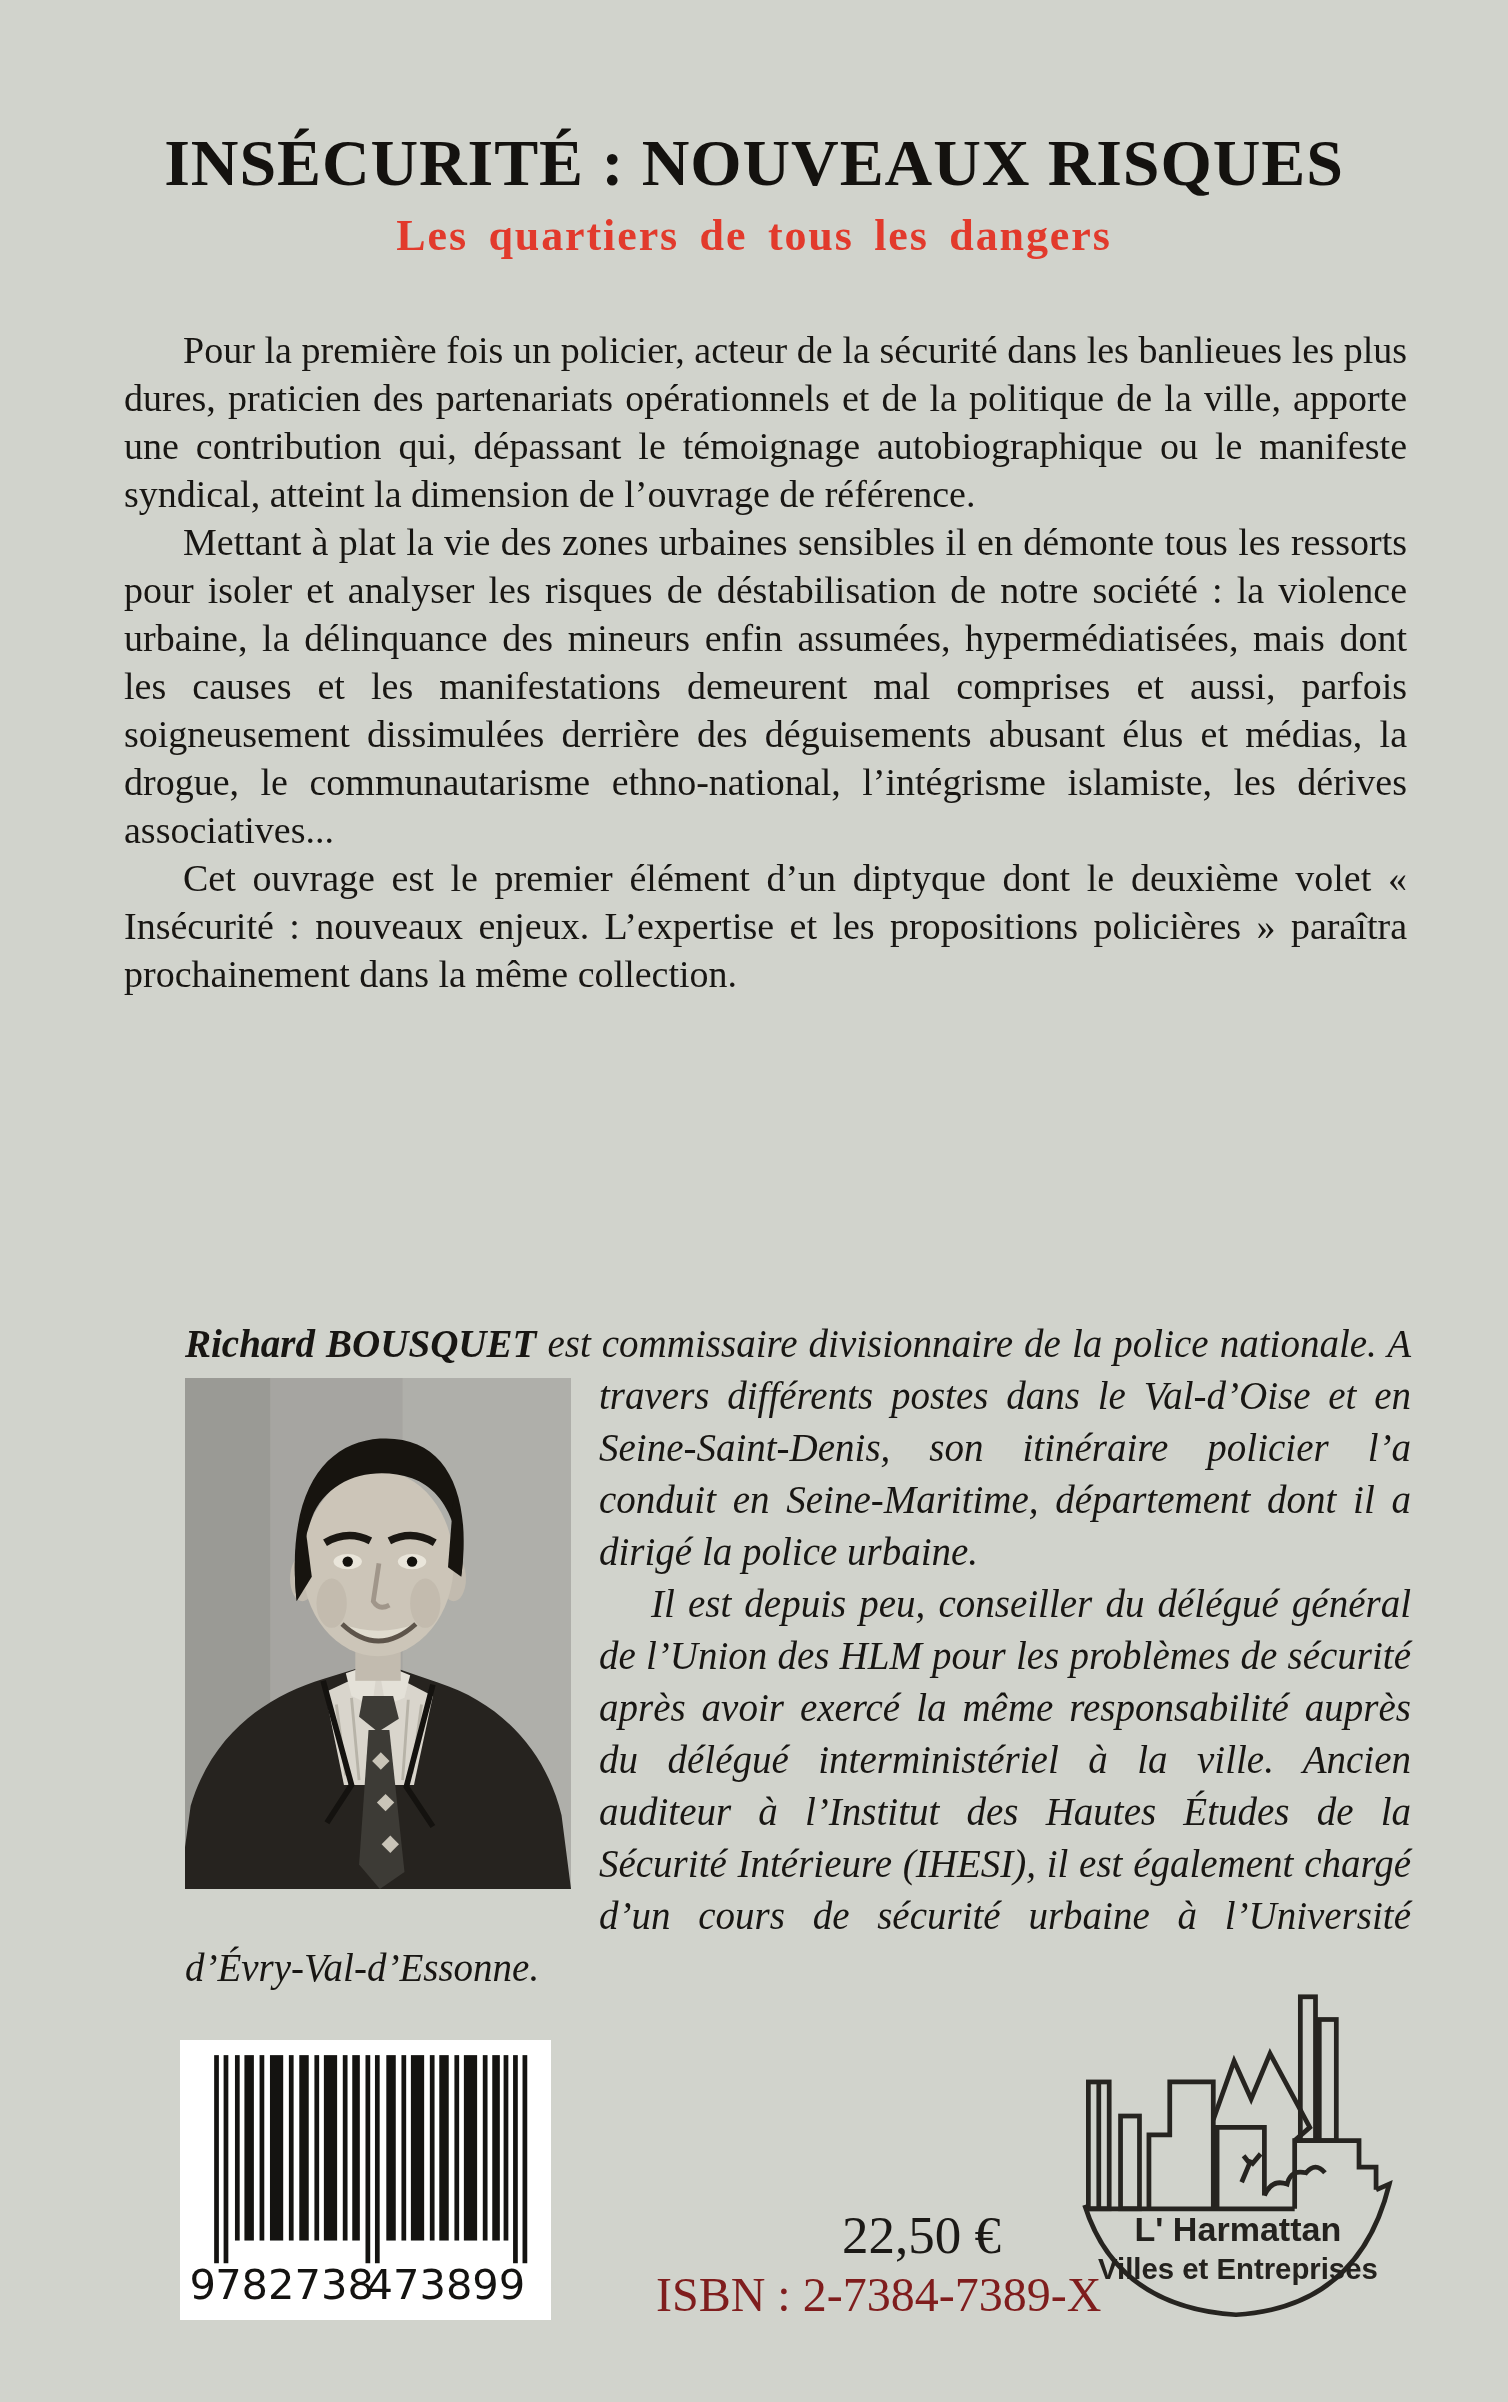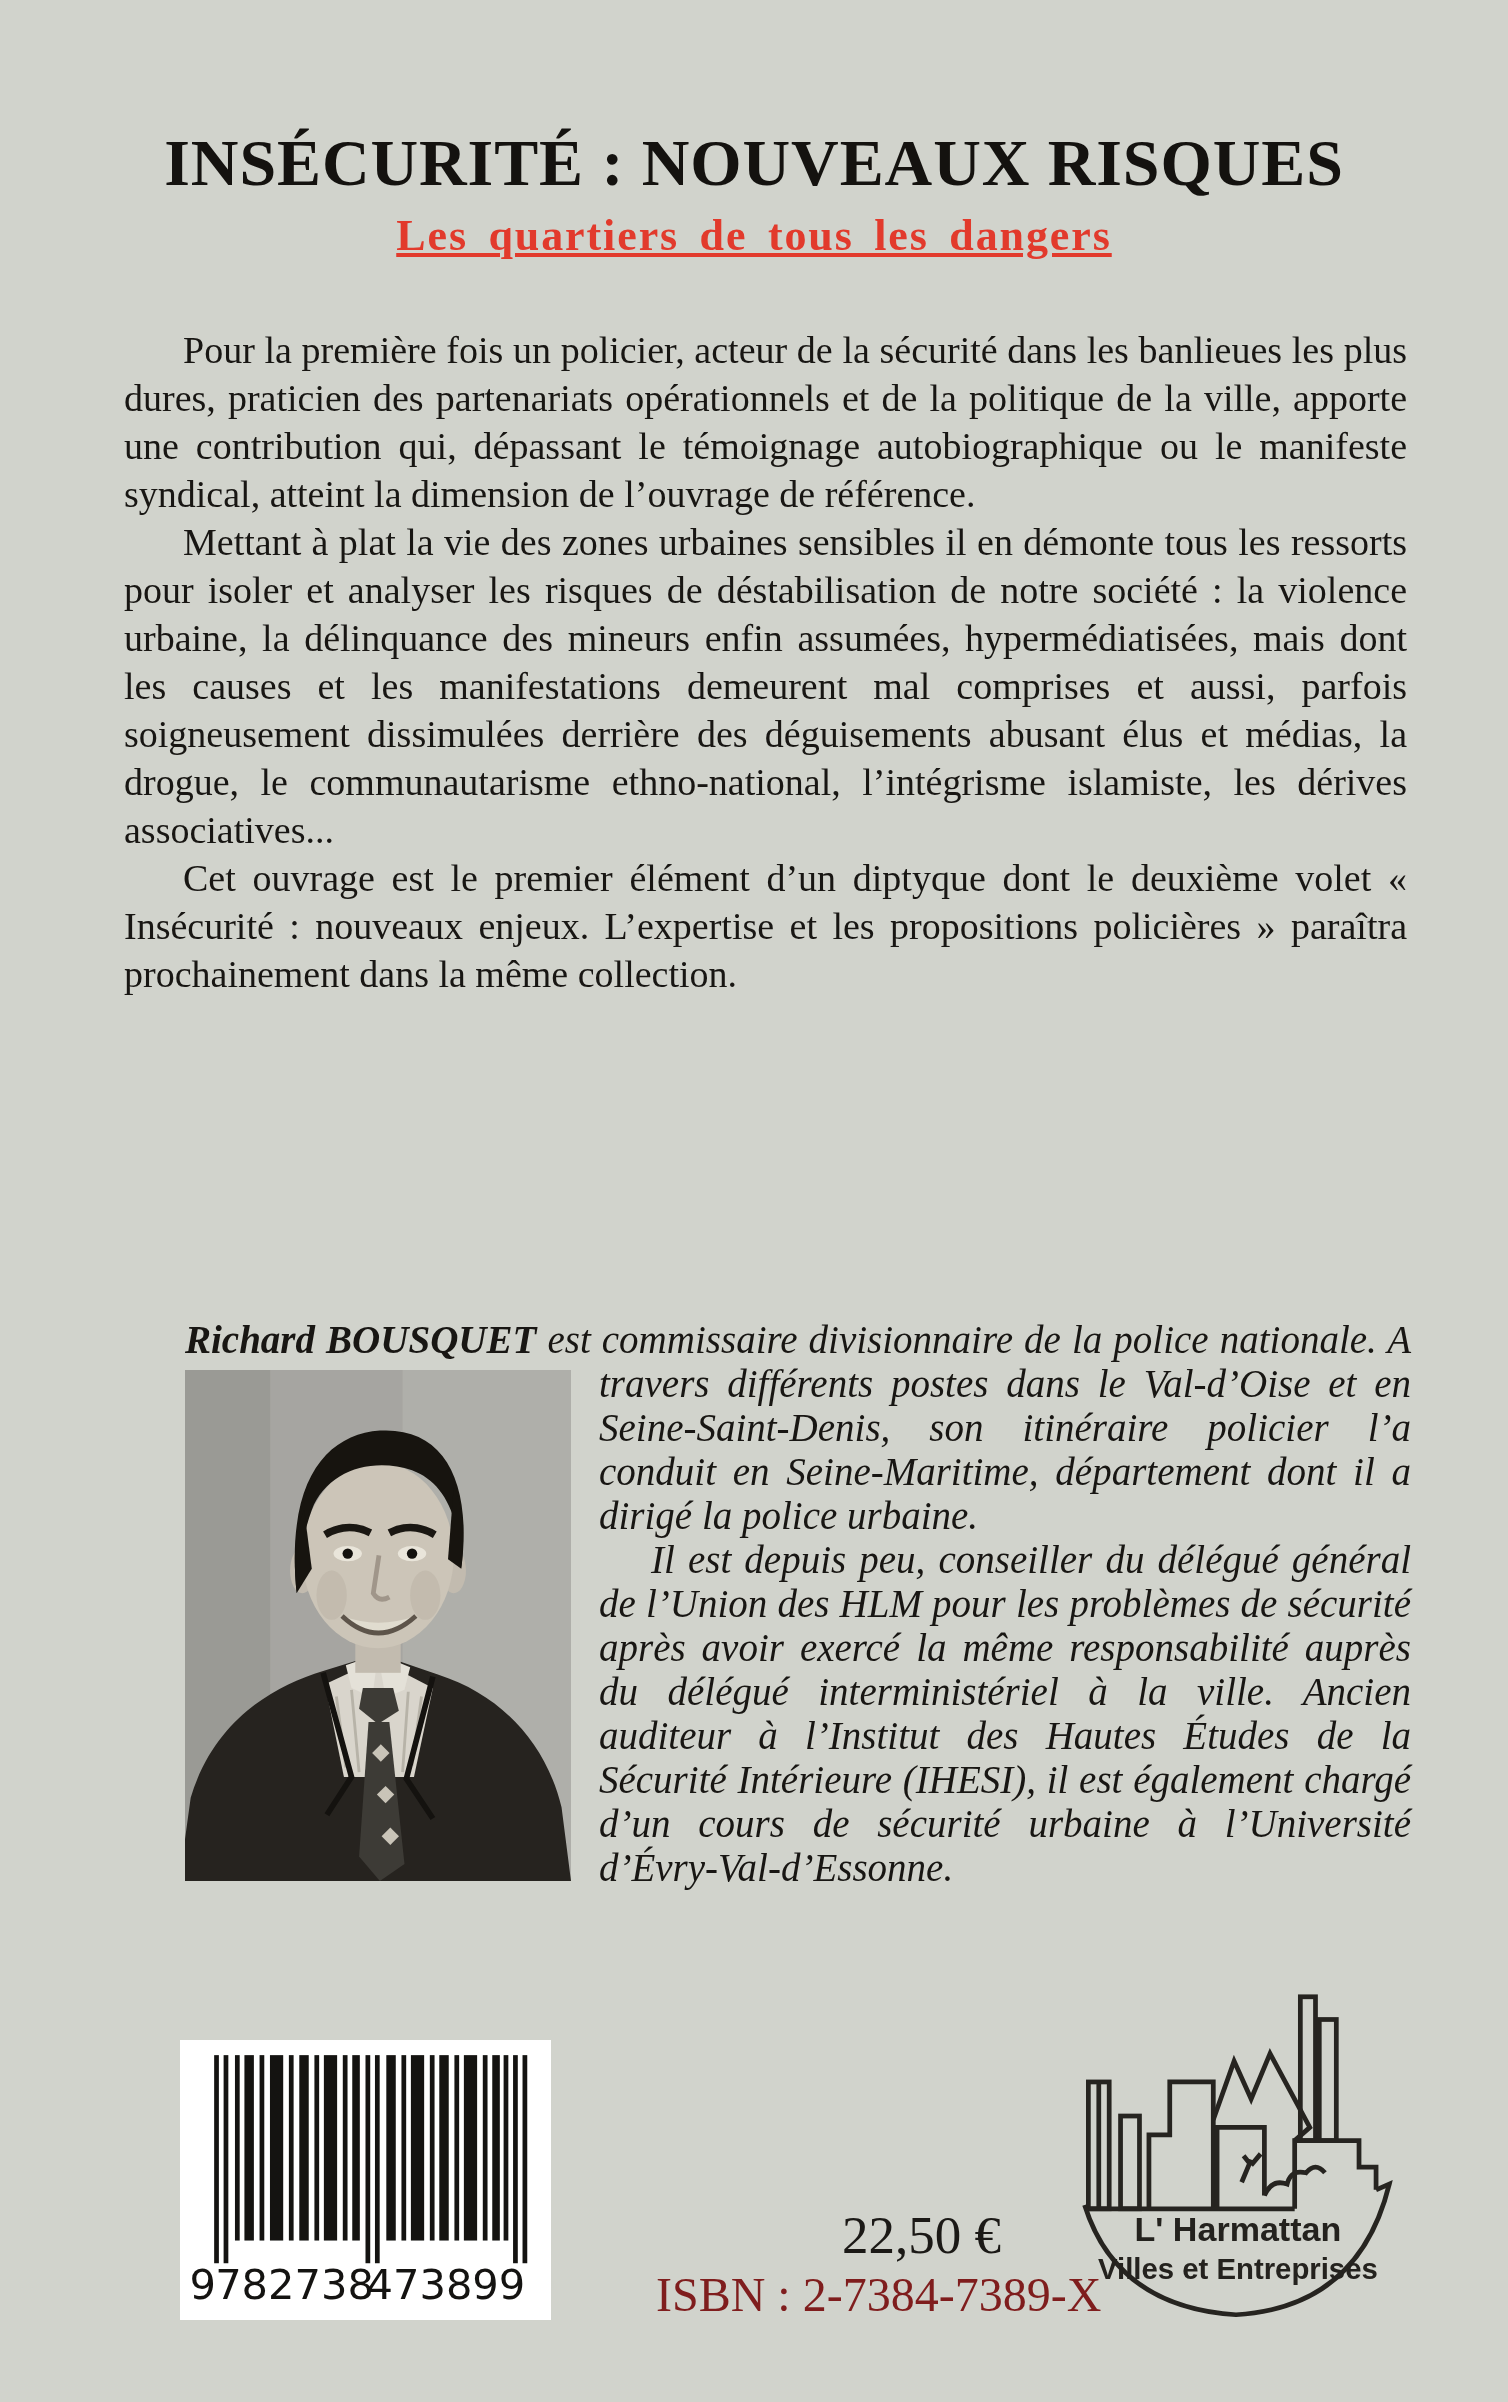--- a/index.html
+++ b/index.html
@@ -25,21 +25,21 @@
     letter-spacing:1.9px; word-spacing:7.6px;
     white-space:nowrap;
   }
   .synopsis {
     position:absolute; top:326px; left:124px; width:1283px;
     font-size:38px; line-height:48px; text-align:justify;
   }
   .synopsis p { margin:0; text-indent:59px; }
   .bio {
     position:absolute; top:1318px; left:185px; width:1226px;
-    font-size:39px; line-height:44px; font-style:italic; text-align:justify;
+    font-size:39px; line-height:52px; font-style:italic; text-align:justify;
   }
   .bio p { margin:0; }
   .bio p.indent { text-indent:52px;font-style:italic; }
   .author-name { font-weight:bold; }
   .photo-float {
     float:left;
     width:386px; height:511px;
     margin:7.6px 28px 1.9px 0;
   }
   .photo-float svg { display:block; width:100%; height:100%; }
@@ -62,21 +62,21 @@
   }
   .logo svg { display:block; width:100%; height:100%; }
 </style>
 </head>
 <body>
 
 <div class="page">
 
   <div class="title">INSÉCURITÉ : NOUVEAUX RISQUES</div>
 
-  <div class="subtitle" style="color:#e23a2c;text-decoration:underline;">Les quartiers de tous les dangers</div>
+  <div class="subtitle" style="color:#e23a2c;">Les quartiers de tous les dangers</div>
 
   <div class="synopsis">
     <p>Pour la première fois un policier, acteur de la sécurité dans les banlieues les plus dures, praticien des partenariats opérationnels et de la politique de la ville, apporte une contribution qui, dépassant le témoignage autobiographique ou le manifeste syndical, atteint la dimension de l’ouvrage de référence.</p>
     <p>Mettant à plat la vie des zones urbaines sensibles il en démonte tous les ressorts pour isoler et analyser les risques de déstabilisation de notre société : la violence urbaine, la délinquance des mineurs enfin assumées, hypermédiatisées, mais dont les causes et les manifestations demeurent mal comprises et aussi, parfois soigneusement dissimulées derrière des déguisements abusant élus et médias, la drogue, le communautarisme ethno-national, l’intégrisme islamiste, les dérives associatives...</p>
     <p>Cet ouvrage est le premier élément d’un diptyque dont le deuxième volet « Insécurité : nouveaux enjeux. L’expertise et les propositions policières » paraîtra prochainement dans la même collection.</p>
   </div>
 
   <div class="bio">
     <p>
       <span class="author-name">Richard BOUSQUET</span>

